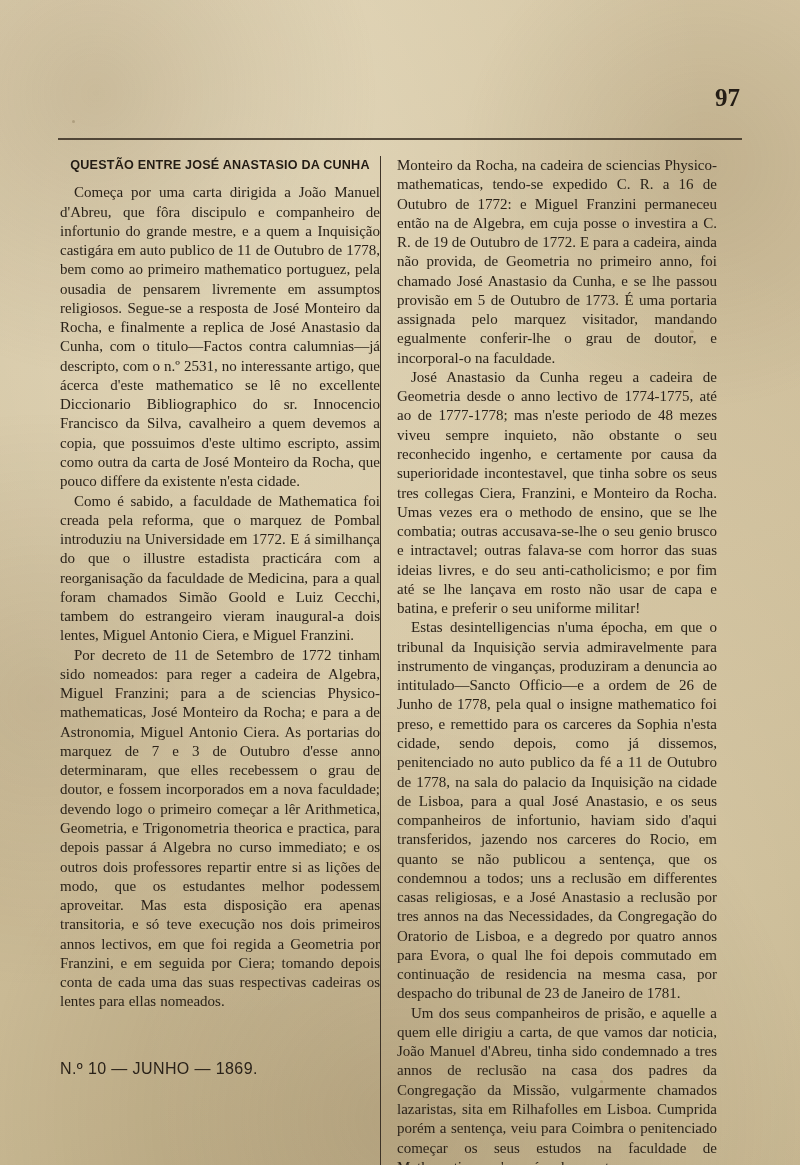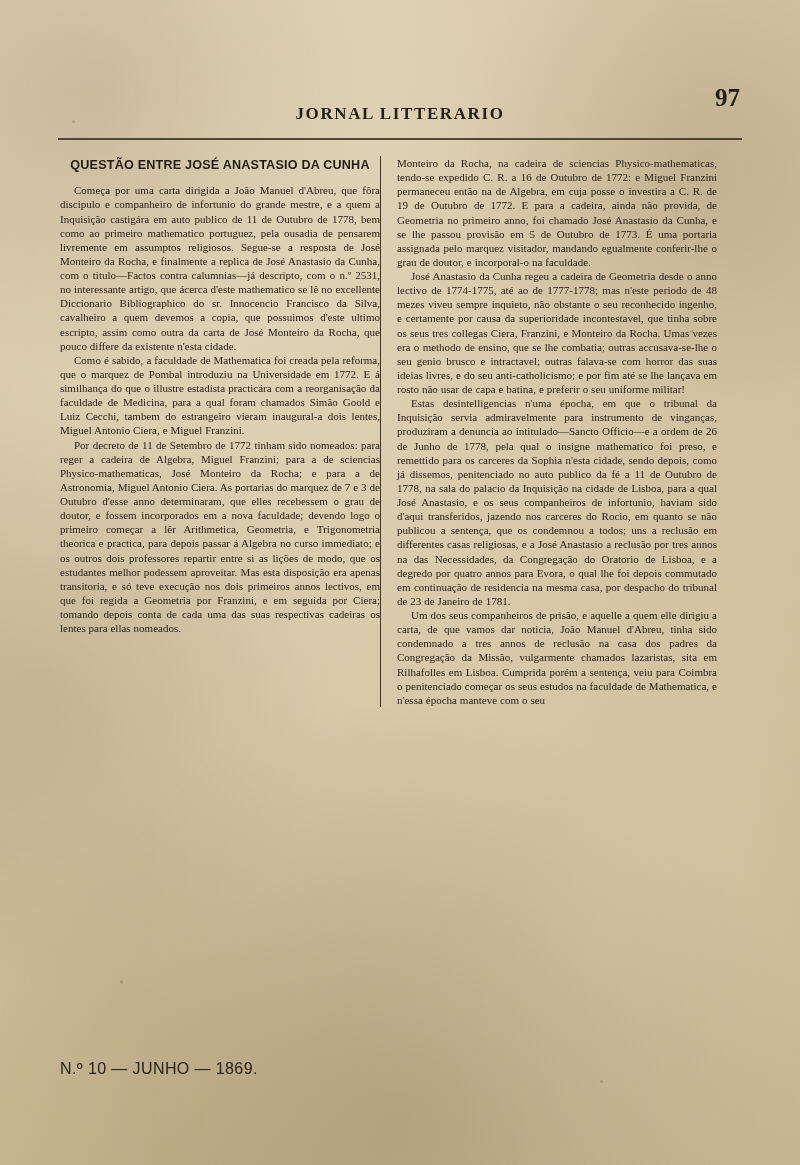--- a/index.html
+++ b/index.html
@@ -92,21 +92,21 @@
     font-weight: bold;
     font-size: 12.6px;
     letter-spacing: 0.2px;
     line-height: 1.45;
     color: #231c14;
     margin-bottom: 9px;
     font-family: "Liberation Sans", sans-serif;
   }
   p.body {
     margin: 0;
-    font-size: 11px;
+    font-size: 15px;
     line-height: 1.285;
     text-align: justify;
     text-indent: 14px;
     color: #2a2219;
     hyphens: manual;
     word-spacing: 0.2px;
   }
   p.body.cont { text-indent: 0; }
   .sig {
     position: absolute;
@@ -128,23 +128,20 @@
 <body>
 
 <div class="page">
   <div class="speck" style="left:72px; top:120px; width:3px; height:3px;"></div>
   <div class="speck" style="left:690px; top:330px; width:4px; height:3px;"></div>
   <div class="speck" style="left:120px; top:980px; width:3px; height:4px;"></div>
   <div class="speck" style="left:600px; top:1080px; width:3px; height:3px;"></div>
 
   <div class="sheet">
 
-    <div class="running-head">
-      <span class="title">JORNAL LITTERARIO</span>
-    </div>
     <div class="folio">97</div>
     <div class="rule"></div>
 
     <div class="columns">
 
       <div class="col left">
         <div class="col-head">
           <div>QUESTÃO ENTRE JOSÉ ANASTASIO DA CUNHA</div>
         </div>
 

